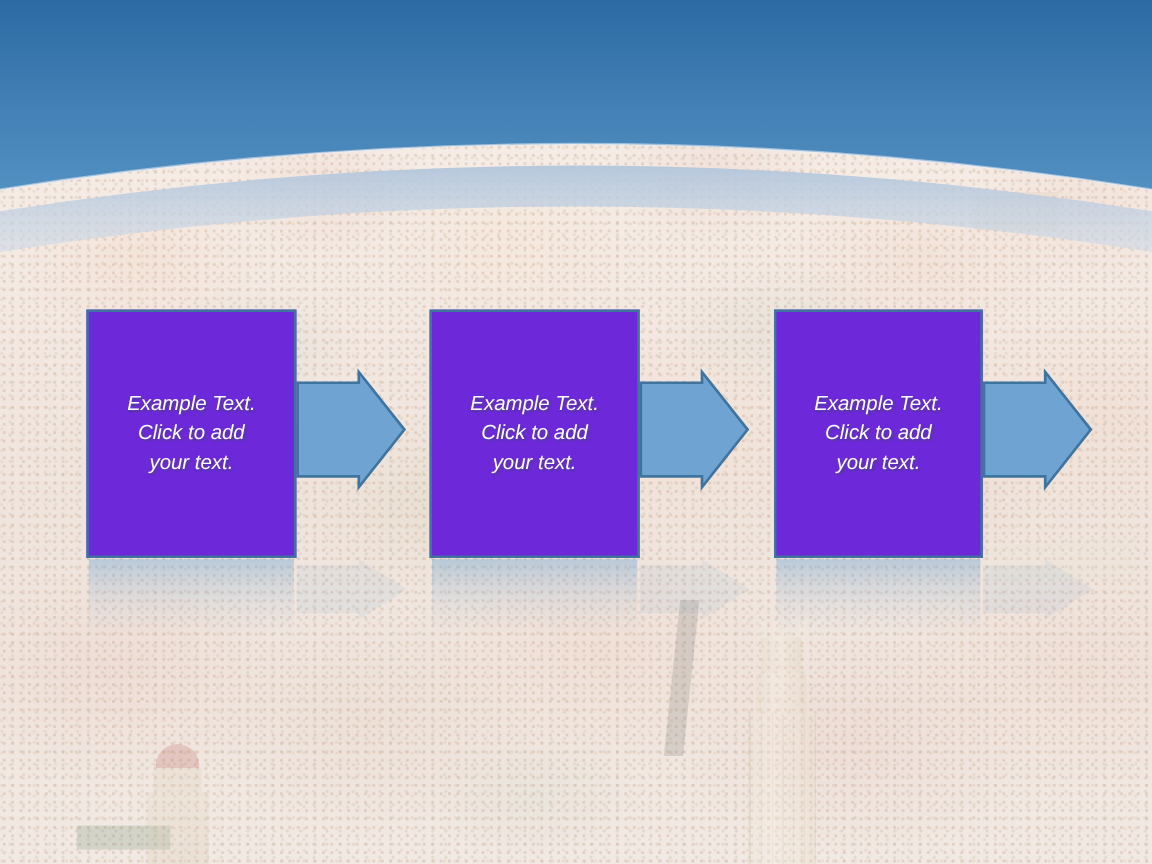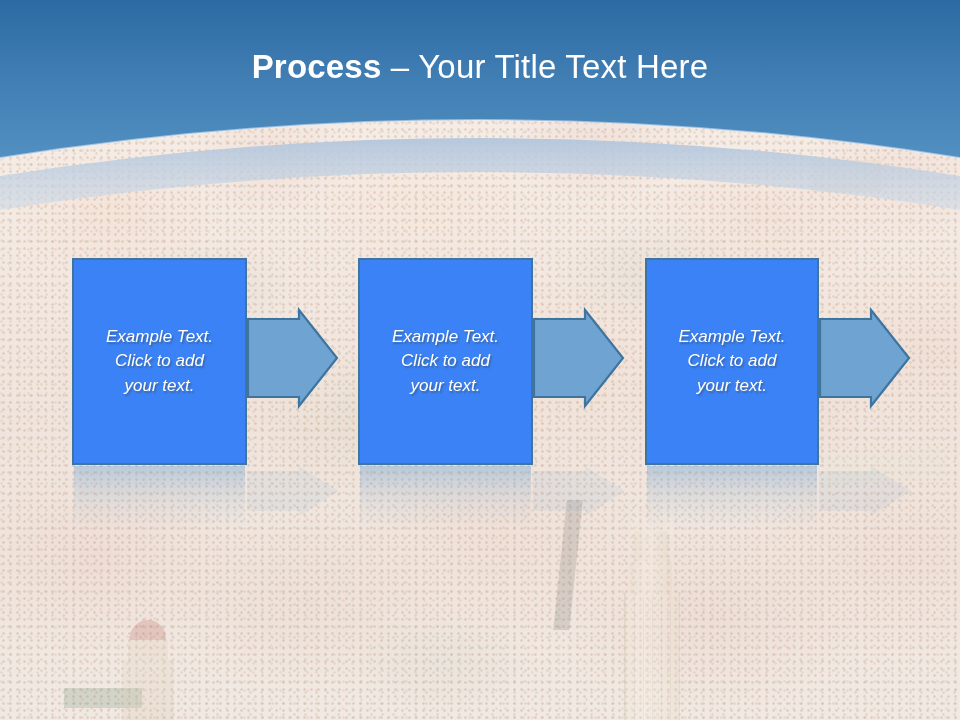--- a/index.html
+++ b/index.html
@@ -216,21 +216,21 @@
     white-space: nowrap;
   }
   .title .t-bold { font-weight: bold; }
   .title .t-rest { font-weight: normal; }
 
   
   .proc-item { position: absolute; }
 
   .proc-box {
     position: absolute;
-    background: #3b82f6;
+    background: #6d28d9;
     border: 2px solid #3f749f;
     box-sizing: border-box;
     display: flex;
     align-items: center;
     justify-content: center;
   }
   .proc-text {
     font-style: italic;
     font-size: 17px;
     line-height: 1.42;
@@ -306,23 +306,20 @@
       </defs>
 
       <path d="M0,176 Q480,100 960,176 L960,210 Q480,134 0,210 Z" fill="url(#bandGrad)"></path>
 
       <path d="M0,0 L960,0 L960,158 Q480,82 0,158 Z" fill="url(#hdrGrad)"></path>
 
       <path d="M0,158 Q480,82 960,158" fill="none" stroke="#e6edf5" stroke-opacity="0.55" stroke-width="2"></path>
     </svg>
   </div>
 
-  <div class="title">
-    <span class="t-bold">Process</span><span class="t-rest"> – </span><span class="t-rest">Your Title Text Here</span>
-  </div>
 
   <div class="proc-item">
     <div class="proc-reflect" style="left:74px; top:466px; width:171px; height:62px;"></div>
     <div class="proc-reflect-arrow" style="left:247px; top:466px; width:92px; height:50px;">
       <svg width="92" height="50" viewBox="0 0 92 100" preserveAspectRatio="none">
         <path d="M0,10 L52,10 L52,0 L92,50 L52,100 L52,90 L0,90 Z" fill="#6fa3d2" opacity="0.35"></path>
       </svg>
     </div>
 
     <div class="proc-arrow" style="left:247px; top:308px; width:92px; height:100px;">

